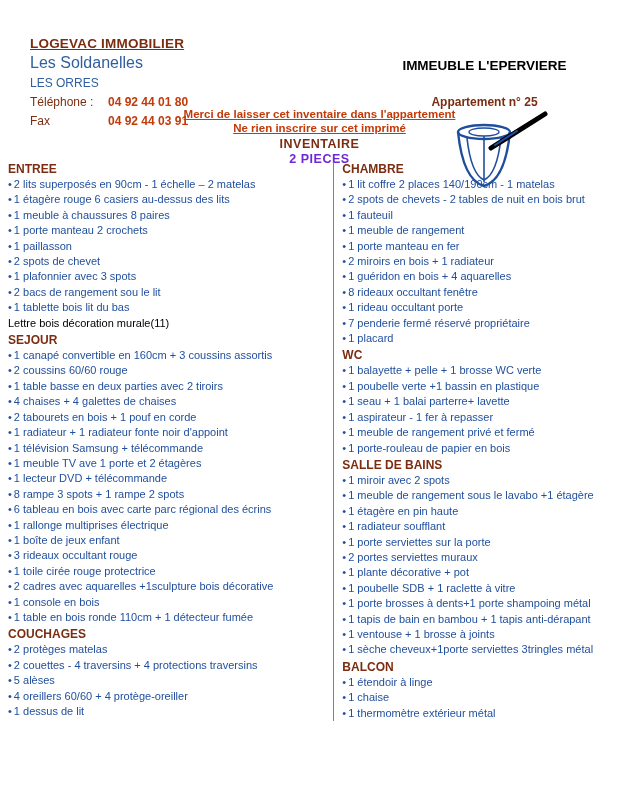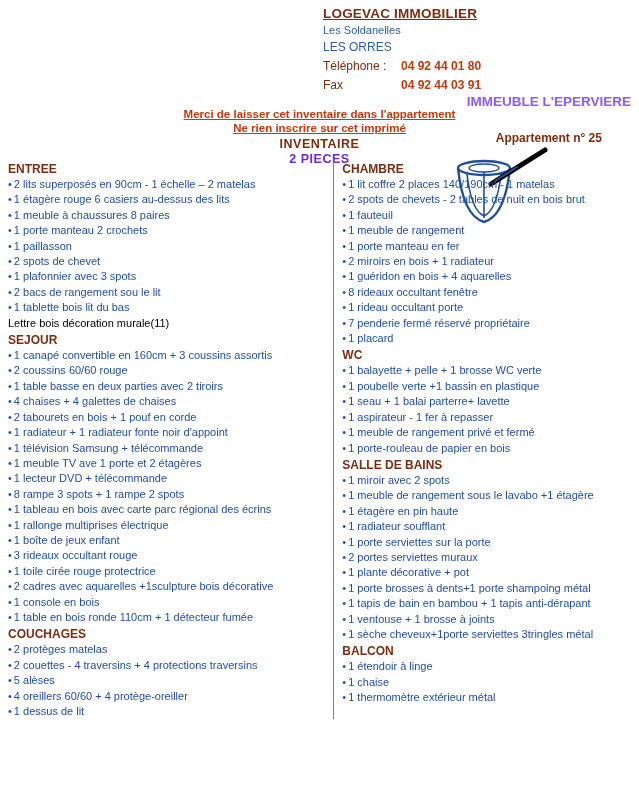--- a/index.html
+++ b/index.html
@@ -19,22 +19,22 @@
   .page {
     position: relative;
     width: 639px;
     height: 800px;
     box-sizing: border-box;
     padding: 6px 8px;
   }
   
   .header {
     display: flex;
-    flex-direction: column;
-    align-items: flex-end;
+    flex-direction: row;
+    align-items: center;
     position: relative;
     height: 152px;
   }
   .header-left {
     width: 330px;
     padding-left: 22px;
     box-sizing: border-box;
   }
   .header-right {
     flex: 1;
@@ -43,21 +43,21 @@
   }
   .agency-name {
     color: #7b2d12;
     font-weight: bold;
     font-size: 13.5px;
     text-decoration: underline;
     letter-spacing: .2px;
   }
   .agency-line {
     color: #2f5f9e;
-    font-size: 11px;
+    font-size: 16px;
     margin-top: 3px;
   }
   .agency-line2 {
     color: #2f5f9e;
     font-size: 12px;
     margin-top: 4px;
   }
   .contact-row {
     display: flex;
     color: #7b2d12;
@@ -65,21 +65,21 @@
     margin-top: 5px;
   }
   .contact-label {
     width: 78px;
   }
   .contact-value {
     color: #c23a0a;
     font-weight: bold;
   }
   .building-name {
-    color: #8b5cf6;
+    color: #000000;
     font-weight: bold;
     font-size: 13.5px;
     padding-top: 2px;
   }
   .apartment {
     color: #7b2d12;
     font-weight: bold;
     font-size: 12px;
     margin-top: 22px;
   }
@@ -242,21 +242,21 @@
           <li>1 canapé convertible en 160cm + 3 coussins assortis</li>
           <li>2 coussins 60/60 rouge</li>
           <li>1 table basse en deux parties avec 2 tiroirs</li>
           <li>4 chaises + 4 galettes de chaises</li>
           <li>2 tabourets en bois  + 1 pouf en corde</li>
           <li>1 radiateur + 1 radiateur fonte noir d'appoint</li>
           <li>1 télévision Samsung + télécommande</li>
           <li>1 meuble TV ave 1 porte et 2 étagères</li>
           <li>1 lecteur DVD + télécommande</li>
           <li>8 rampe 3 spots + 1 rampe 2 spots</li>
-          <li>1 tableau en bois avec carte parc régional des écrins</li>
+          <li>6 tableau en bois avec carte parc régional des écrins</li>
           <li>1 rallonge multiprises électrique</li>
           <li>1 boîte de jeux enfant</li>
           <li>3 rideaux occultant rouge</li>
           <li>1 toile cirée rouge protectrice</li>
           <li>2 cadres avec aquarelles +1sculpture bois décorative</li>
           <li>1 console en bois</li>
           <li>1 table en bois ronde 110cm + 1 détecteur fumée</li>
         </ul>
         <div class="sect-title">COUCHAGES</div>
         <ul class="items">
@@ -293,20 +293,21 @@
         </ul>
         <div class="sect-title">SALLE DE BAINS</div>
         <ul class="items">
           <li>1 miroir avec 2 spots</li>
           <li>1 meuble de rangement sous le lavabo +1 étagère</li>
           <li>1 étagère en pin haute</li>
           <li>1 radiateur soufflant</li>
           <li>1 porte serviettes sur la porte</li>
           <li>2 portes serviettes muraux</li>
           <li>1 plante décorative + pot</li>
+          <li>1 poubelle SDB + 1 raclette à vitre</li>
           <li>1 porte brosses à dents+1 porte shampoing métal</li>
           <li>1 tapis de bain en bambou + 1 tapis anti-dérapant</li>
           <li>1 ventouse + 1 brosse à joints</li>
           <li>1 sèche cheveux+1porte serviettes 3tringles métal</li>
         </ul>
         <div class="sect-title">BALCON</div>
         <ul class="items">
           <li>1 étendoir à linge</li>
           <li>1 chaise</li>
           <li>1 thermomètre extérieur métal</li>

